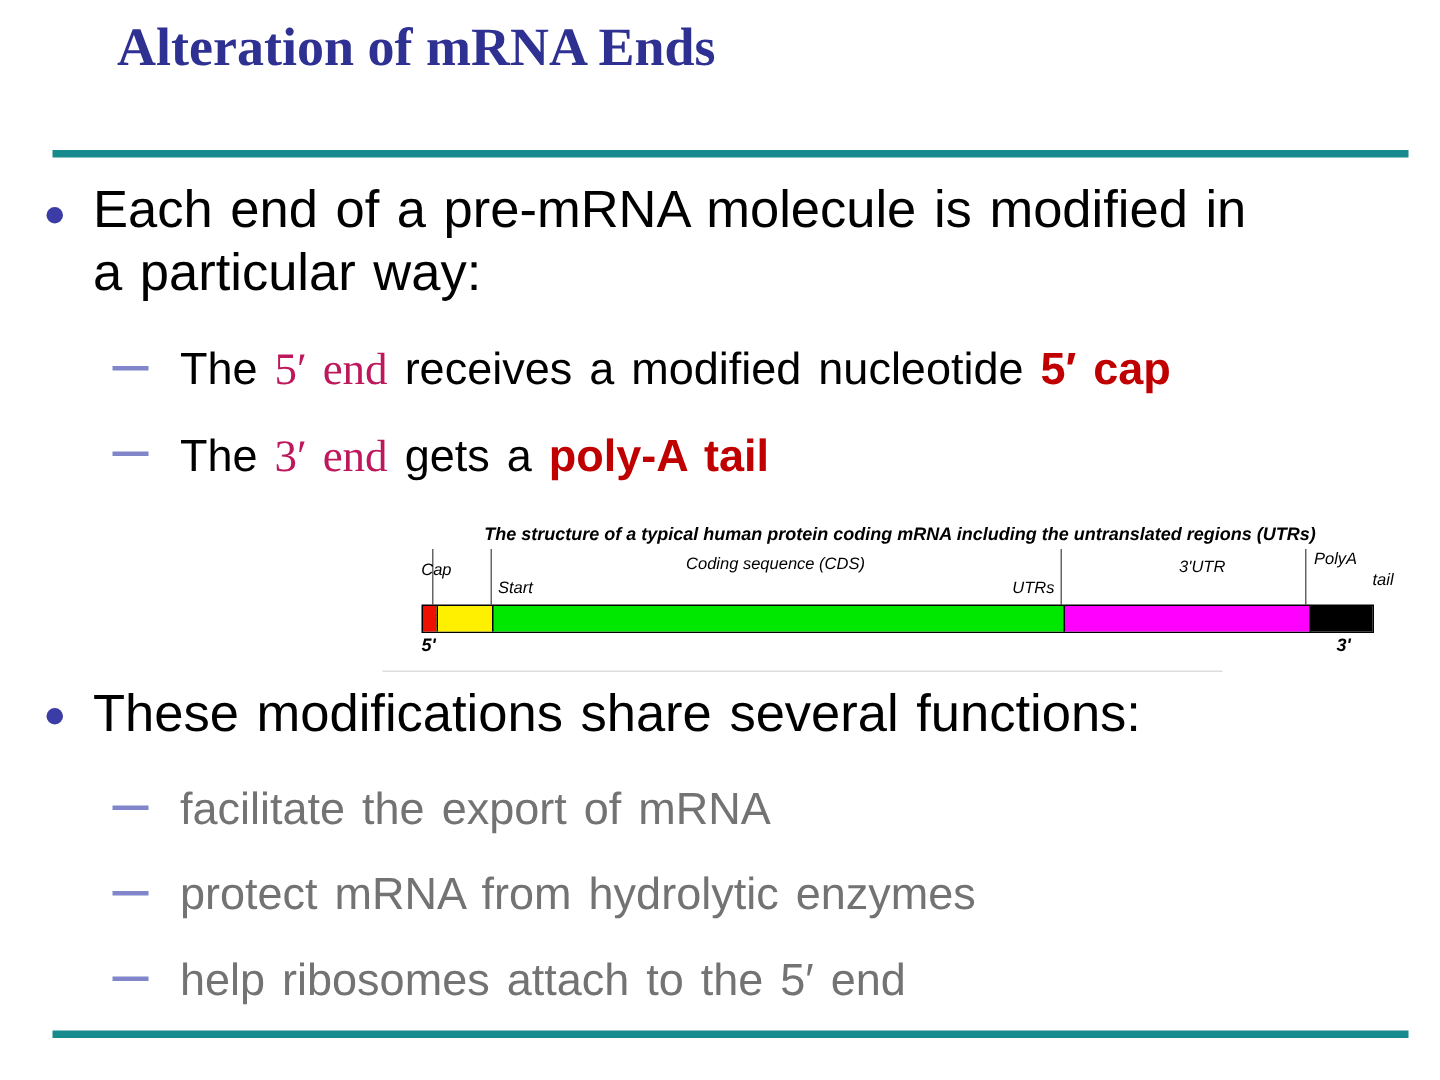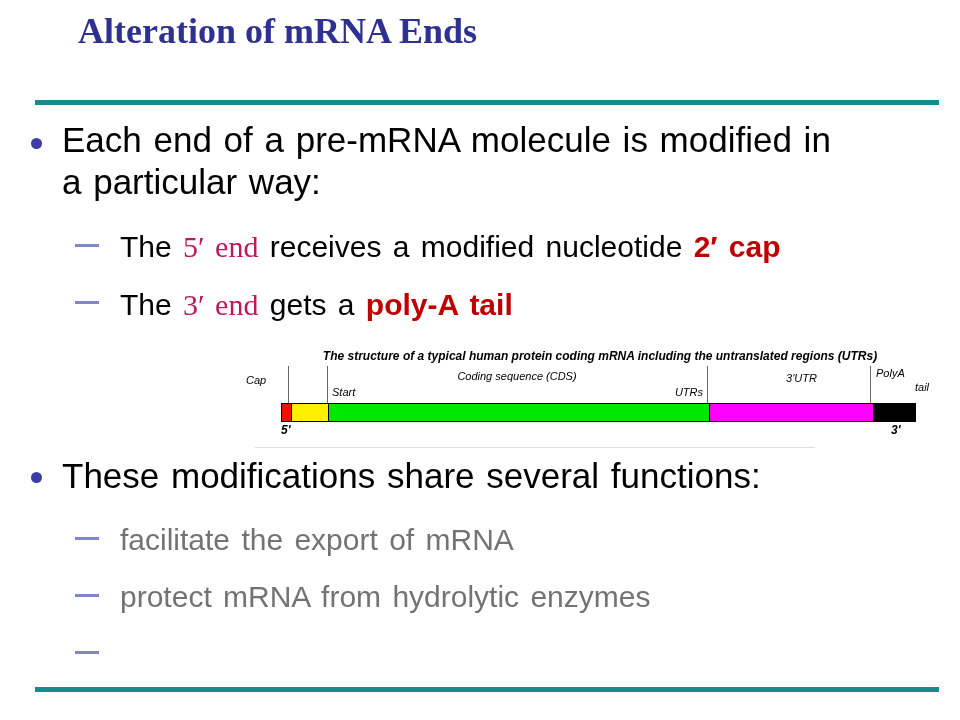--- a/index.html
+++ b/index.html
@@ -54,34 +54,34 @@
 
   <div class="slide-title">Alteration of mRNA Ends</div>
 
   <div class="rule top"></div>
 
   <div class="bullet-dot" style="left:31px;top:138px;"></div>
   <div class="bullet-text" style="top:119px;">Each end of a pre-mRNA molecule is modified in
 a particular way:</div>
 
   <div class="dash" style="top:244px;"></div>
-  <div class="sub-text" style="top:229px;"><span>The </span><span class="red">5′ end</span><span> receives a modified nucleotide </span><span class="red-bold">2′ cap</span></div>
+  <div class="sub-text" style="top:229px;"><span>The </span><span class="red">5′ end</span><span> receives a modified nucleotide </span><span class="red-bold">5′ cap</span></div>
 
   <div class="dash" style="top:301px;"></div>
   <div class="sub-text" style="top:287px;"><span>The </span><span class="red">3′ end</span><span> gets a </span><span class="red-bold">poly-A tail</span></div>
 
   <div class="figure">
     <div class="fig-title">The structure of a typical human protein coding mRNA including the untranslated regions (UTRs)</div>
 
     <div class="vline" style="left:43px;"></div>
     <div class="vline" style="left:82px;"></div>
     <div class="vline" style="left:462px;"></div>
     <div class="vline" style="left:625px;"></div>
 
-    <div class="fig-label" style="left:1px;top:28px;width:40px;text-align:left;">Cap</div>
+    <div class="fig-label" style="left:16px;top:28px;width:40px;text-align:right;">Cap</div>
     <div class="fig-label" style="left:43px;top:26px;width:39px;margin-top:36px;">5'UTR</div>
     <div class="fig-label" style="left:87px;top:40px;">Start</div>
     <div class="fig-label" style="left:82px;top:24px;width:380px;text-align:center;">Coding sequence (CDS)</div>
     <div class="fig-label" style="left:330px;top:40px;width:128px;text-align:right;">UTRs</div>
     <div class="fig-label" style="left:462px;top:26px;width:163px;text-align:center;padding-left:13px;">3'UTR</div>
     <div class="fig-label" style="left:631px;top:21px;">PolyA</div>
     <div class="fig-label" style="left:631px;top:35px;margin-left:39px;">tail</div>
 
     <div class="mrna-bar">
         <div class="seg" style="width: 9px; background: rgb(238, 16, 0);"></div>
@@ -100,16 +100,17 @@
   <div class="bullet-dot" style="left:31px;top:472px;"></div>
   <div class="bullet-text" style="top:455px;">These modifications share several functions:</div>
 
   <div class="dash" style="top:537px;"></div>
   <div class="sub-text blue" style="top:522px;">facilitate the export of mRNA</div>
 
   <div class="dash" style="top:594px;"></div>
   <div class="sub-text blue" style="top:579px;">protect mRNA from hydrolytic enzymes</div>
 
   <div class="dash" style="top:651px;"></div>
+  <div class="sub-text blue" style="top:636px;">help ribosomes attach to the 5′ end</div>
 
   <div class="rule bottom"></div>
 
 </div>
 
 </body></html>

